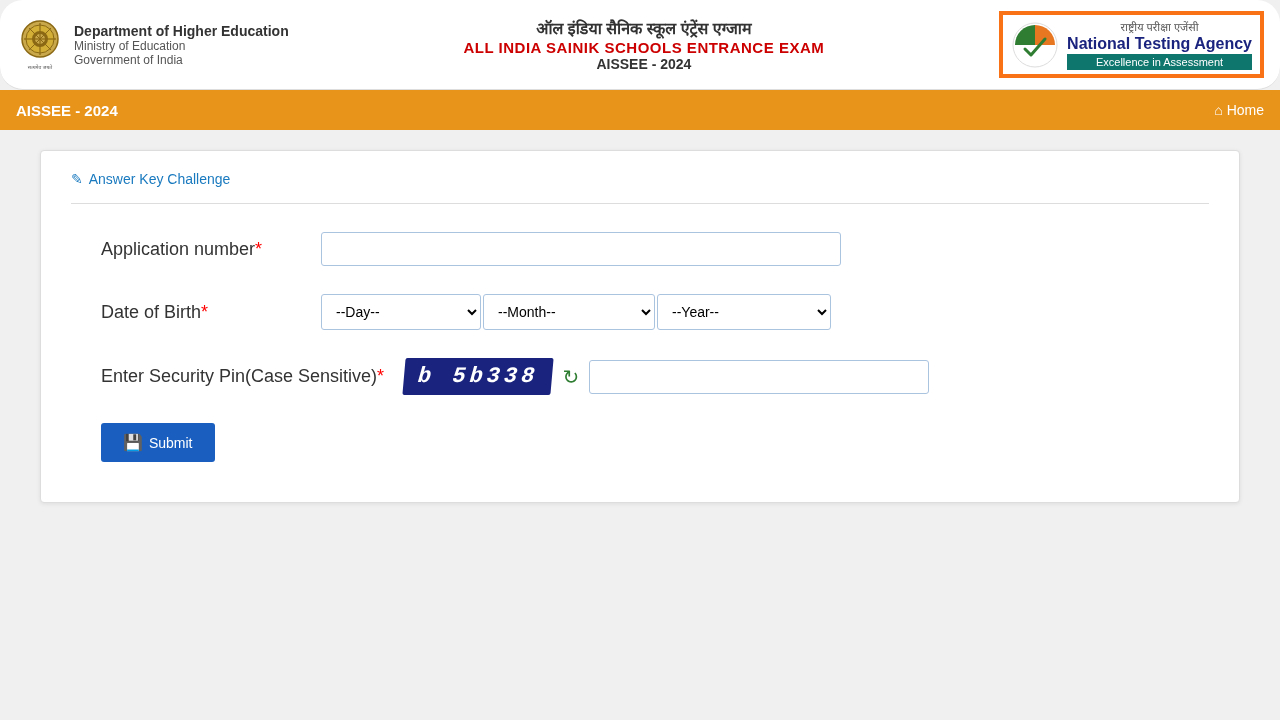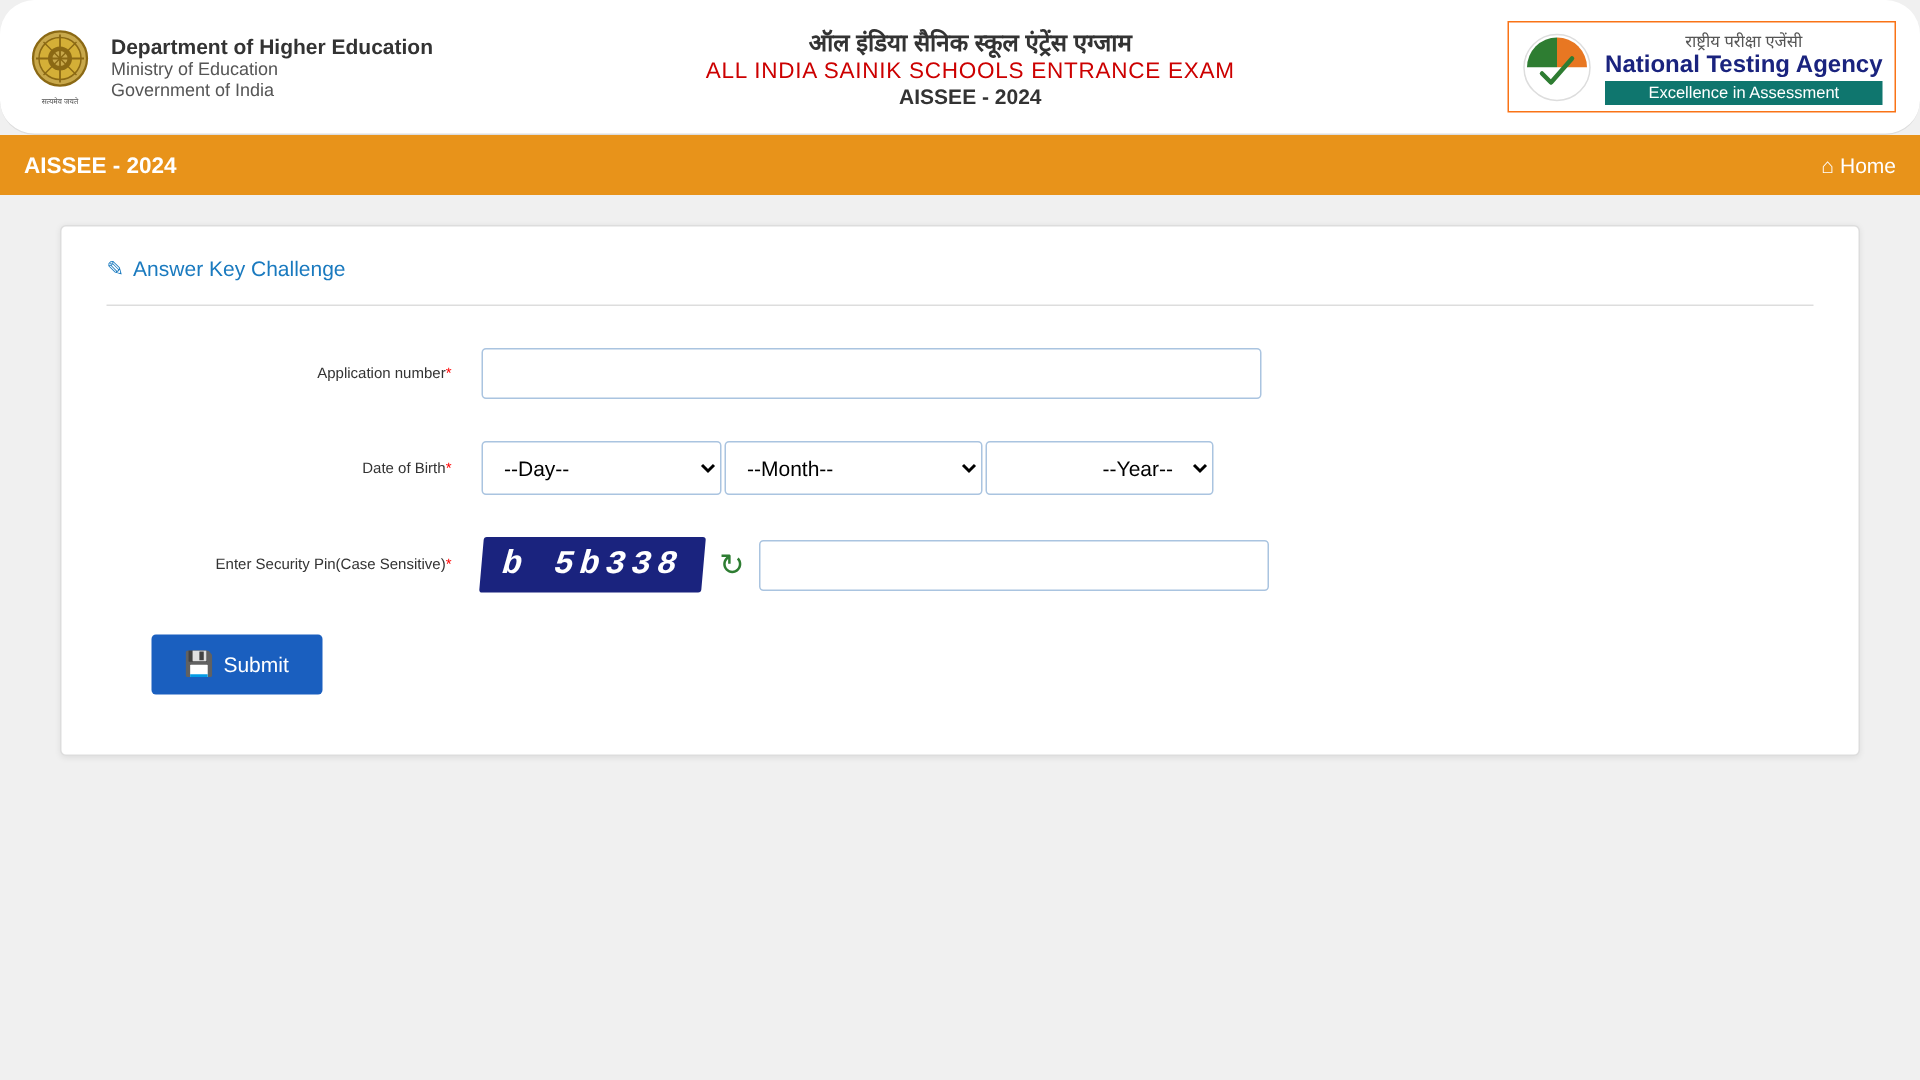--- a/index.html
+++ b/index.html
@@ -43,36 +43,36 @@
       flex: 1;
     }
     .header-center .hindi-title {
       font-size: 16px;
       color: #333;
       font-weight: bold;
     }
     .header-center .eng-title {
       font-size: 15px;
       color: #c00;
-      font-weight: normal;
+      font-weight: bold;
       letter-spacing: 0.5px;
     }
     .header-center .year-title {
       font-size: 14px;
       color: #333;
       font-weight: bold;
     }
     .header-right {
       display: flex;
       align-items: center;
     }
     .nta-logo-box {
       display: flex;
       align-items: center;
-      border: 1px solid #f97316;
+      border: 4px solid #f97316;
       padding: 4px 8px;
       background: #fff;
     }
     .nta-emblem {
       width: 48px;
       height: 48px;
       margin-right: 8px;
     }
     .nta-text-box {
       display: flex;
@@ -150,23 +150,22 @@
 
     
     .form-row {
       display: flex;
       align-items: center;
       margin-bottom: 28px;
       padding: 0 30px;
     }
     .form-label {
       min-width: 220px;
-      text-align: right;
       padding-right: 20px;
-      font-size: 10px;
+      font-size: 18px;
       color: #333;
     }
     .form-label .required {
       color: red;
     }
     .form-control {
       border: 1px solid #aac4e0;
       border-radius: 3px;
       padding: 8px 10px;
       font-size: 14px;
@@ -175,22 +174,21 @@
     .input-wide {
       width: 520px;
     }
     .select-day {
       width: 160px;
     }
     .select-month {
       width: 172px;
     }
     .select-year {
-      width: 152px;
-      text-align: right;
+      width: 174px;
     }
     select.form-control {
       cursor: pointer;
       background: #fff;
       appearance: auto;
     }
     .dob-group {
       display: flex;
       gap: 2px;
     }

